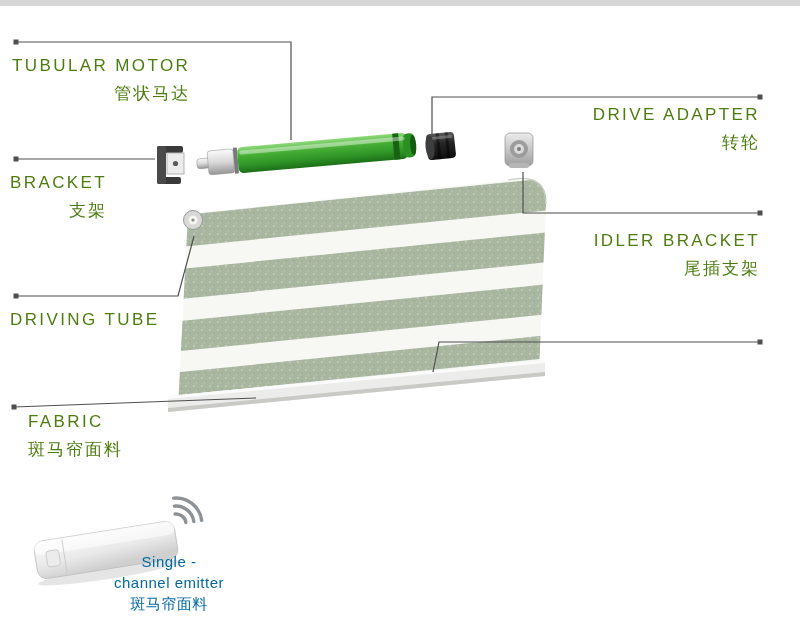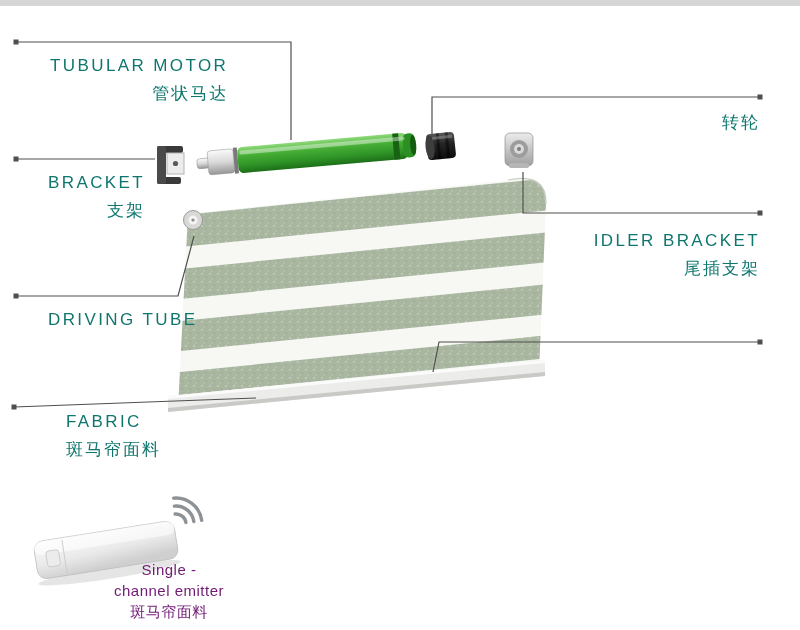--- a/index.html
+++ b/index.html
@@ -4,27 +4,27 @@
 <style>
   html,body{margin:0;padding:0;}
   body{
     width:800px;height:630px;background:#ffffff;
     font-family:"Liberation Sans", sans-serif;
     -webkit-font-smoothing:antialiased;
   }
   .stage{position:relative;width:800px;height:630px;overflow:hidden;background:#ffffff;}
   .topbar{position:absolute;top:0;left:0;width:800px;height:6px;background:#d6d6d6;}
   .diagram-svg{position:absolute;top:0;left:0;}
-  .lbl{position:absolute;color:#0f766e;margin-left:38px;}
+  .lbl{position:absolute;color:#4d7c0f;}
   .lbl .en{font-size:17px;letter-spacing:2.4px;font-weight:400;white-space:nowrap;}
   .lbl .zh{font-size:17px;letter-spacing:2px;margin-top:6px;white-space:nowrap;text-align:right;}
   .lbl.right{text-align:right;}
   .emitter-lbl{
-    position:absolute;text-align:center;color:#701a75;
-    font-size:15px;line-height:21px;letter-spacing:0.5px;margin-top:8px;
+    position:absolute;text-align:center;color:#0369a1;
+    font-size:15px;line-height:21px;letter-spacing:0.5px;
   }
 </style>
 </head>
 <body>
 
 <div class="stage">
 
   <div class="topbar"></div>
 
   <svg class="diagram-svg" width="800" height="630" viewBox="0 0 800 630">
@@ -160,20 +160,21 @@
       </g>
     </g>
   </svg>
 
   <div class="lbl" style="left:12px;top:56px;">
     <div class="en">TUBULAR MOTOR</div>
     <div class="zh">管状马达</div>
   </div>
 
   <div class="lbl right" style="right:40px;top:105px;">
+    <div class="en">DRIVE ADAPTER</div>
     <div class="zh">转轮</div>
   </div>
 
   <div class="lbl" style="left:10px;top:173px;">
     <div class="en">BRACKET</div>
     <div class="zh">支架</div>
   </div>
 
   <div class="lbl right" style="right:40px;top:231px;">
     <div class="en">IDLER BRACKET</div>

